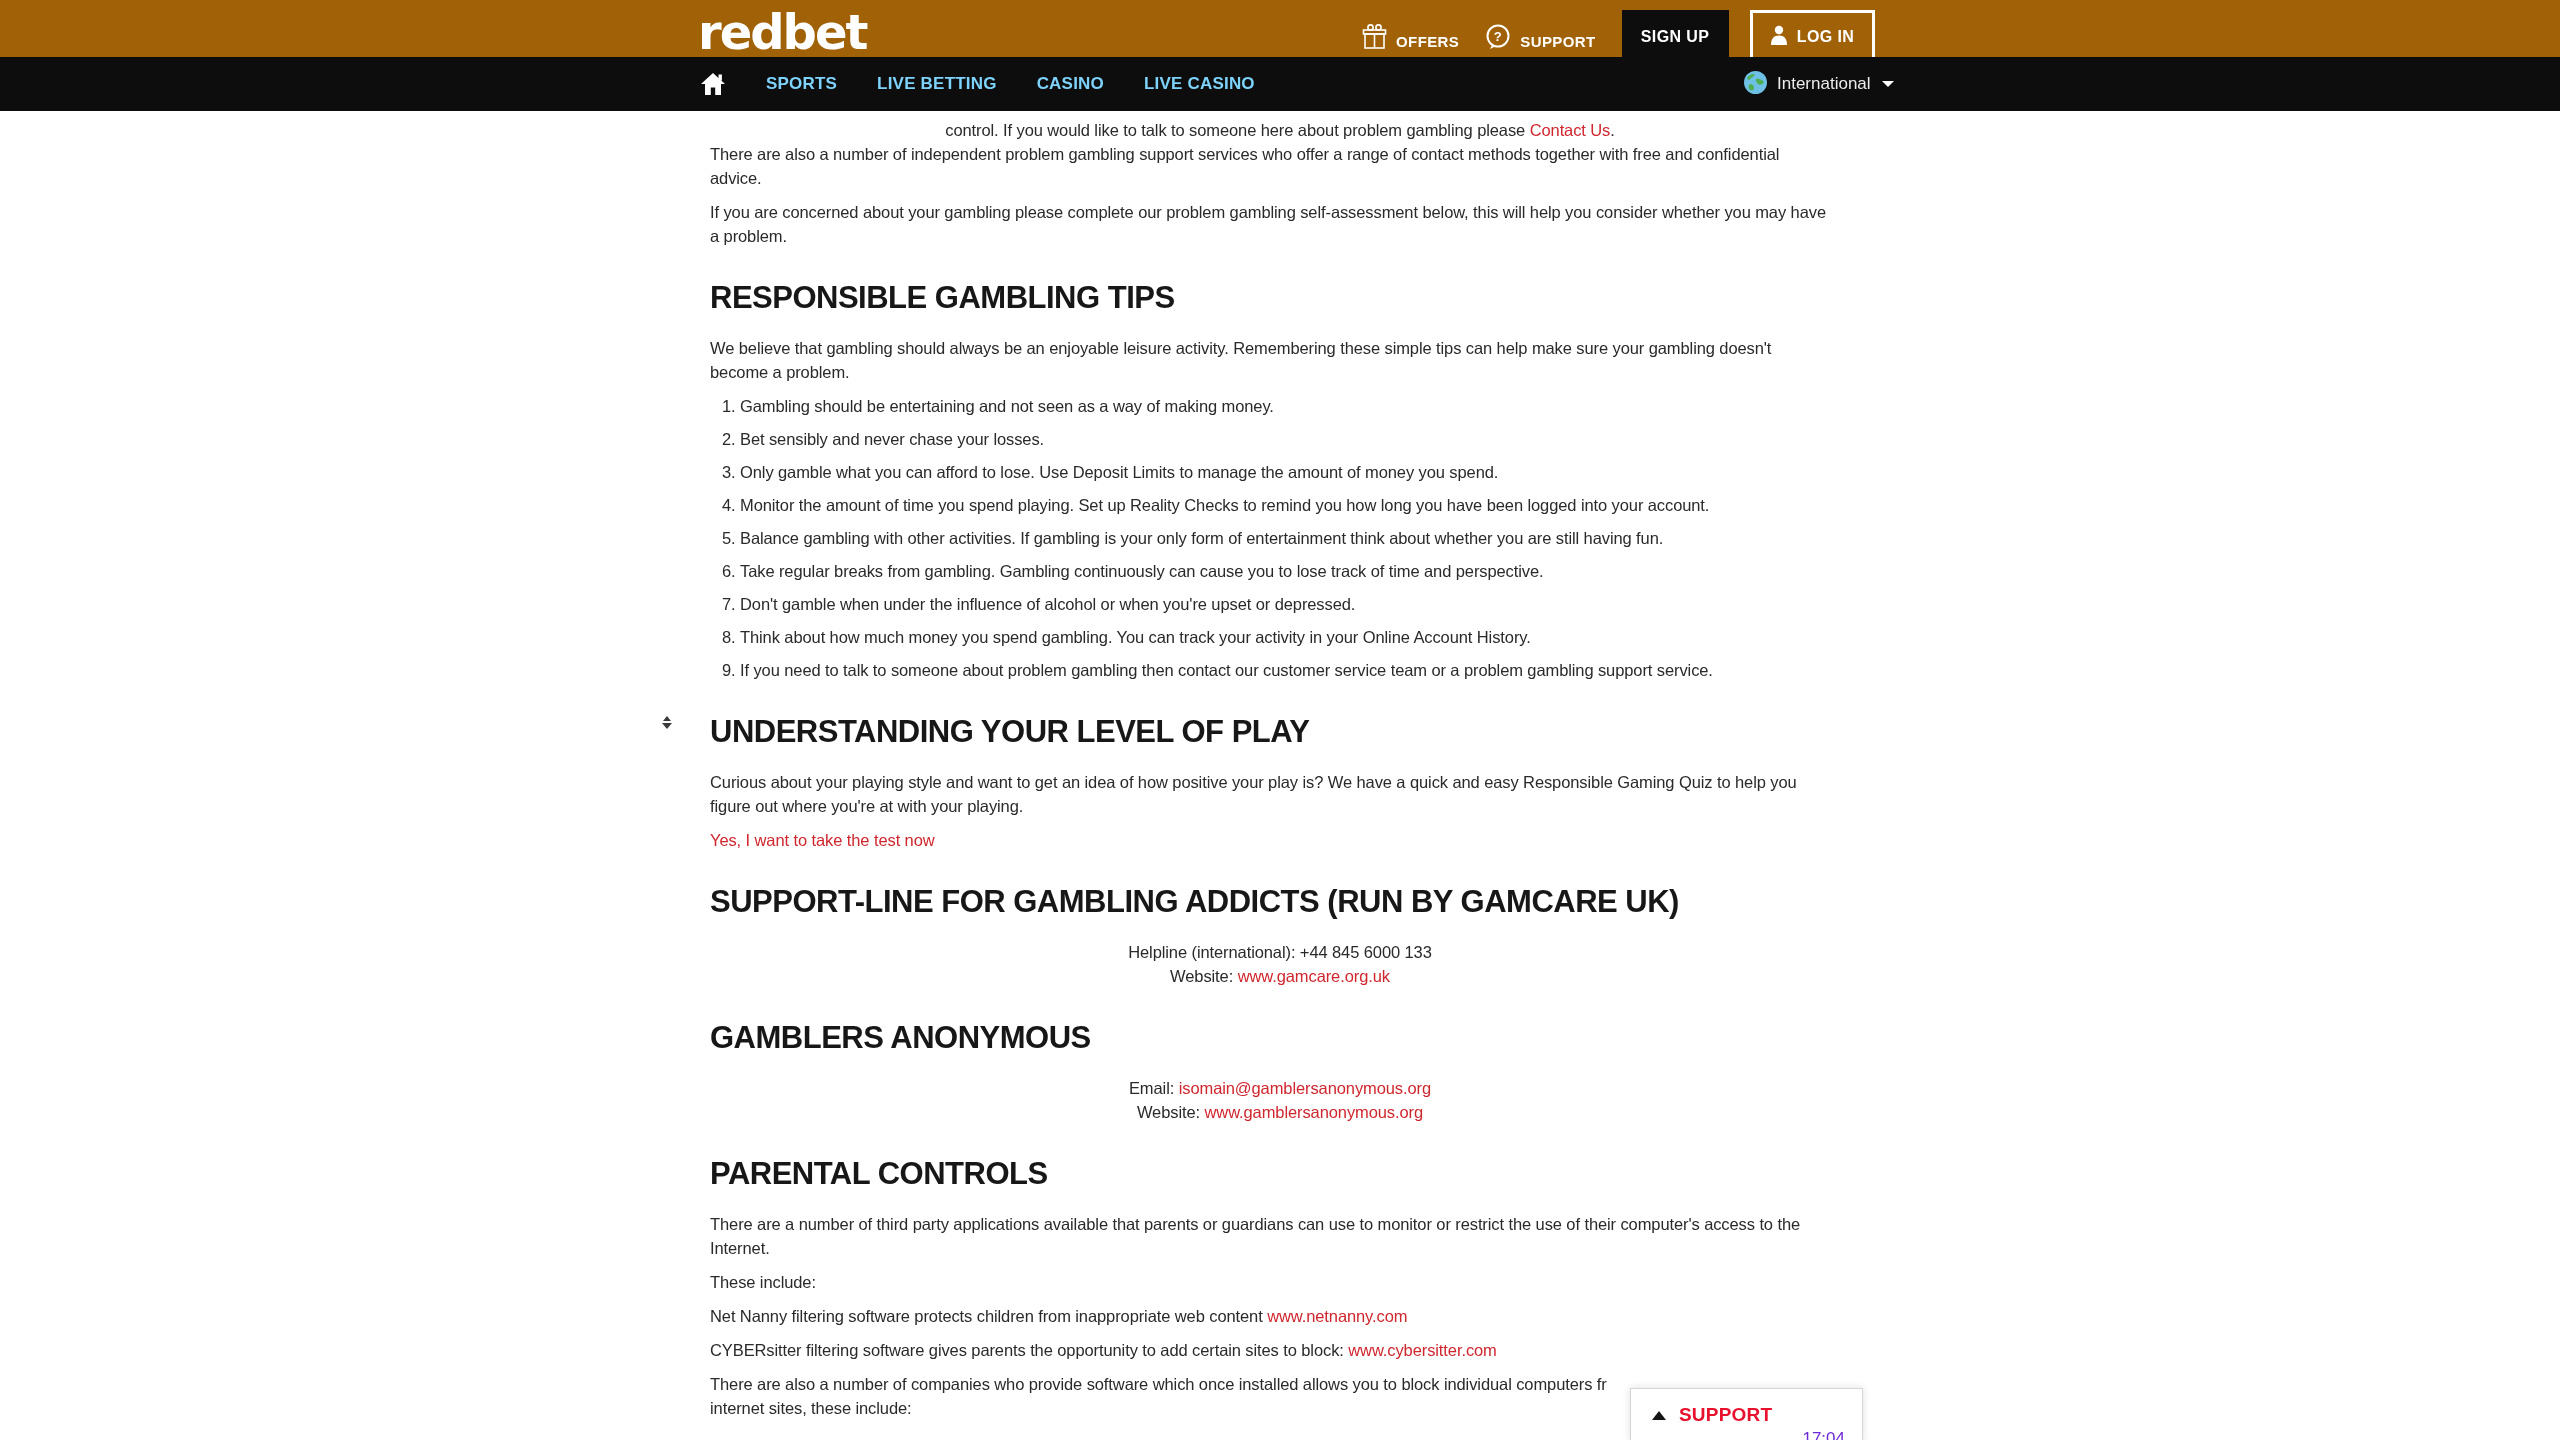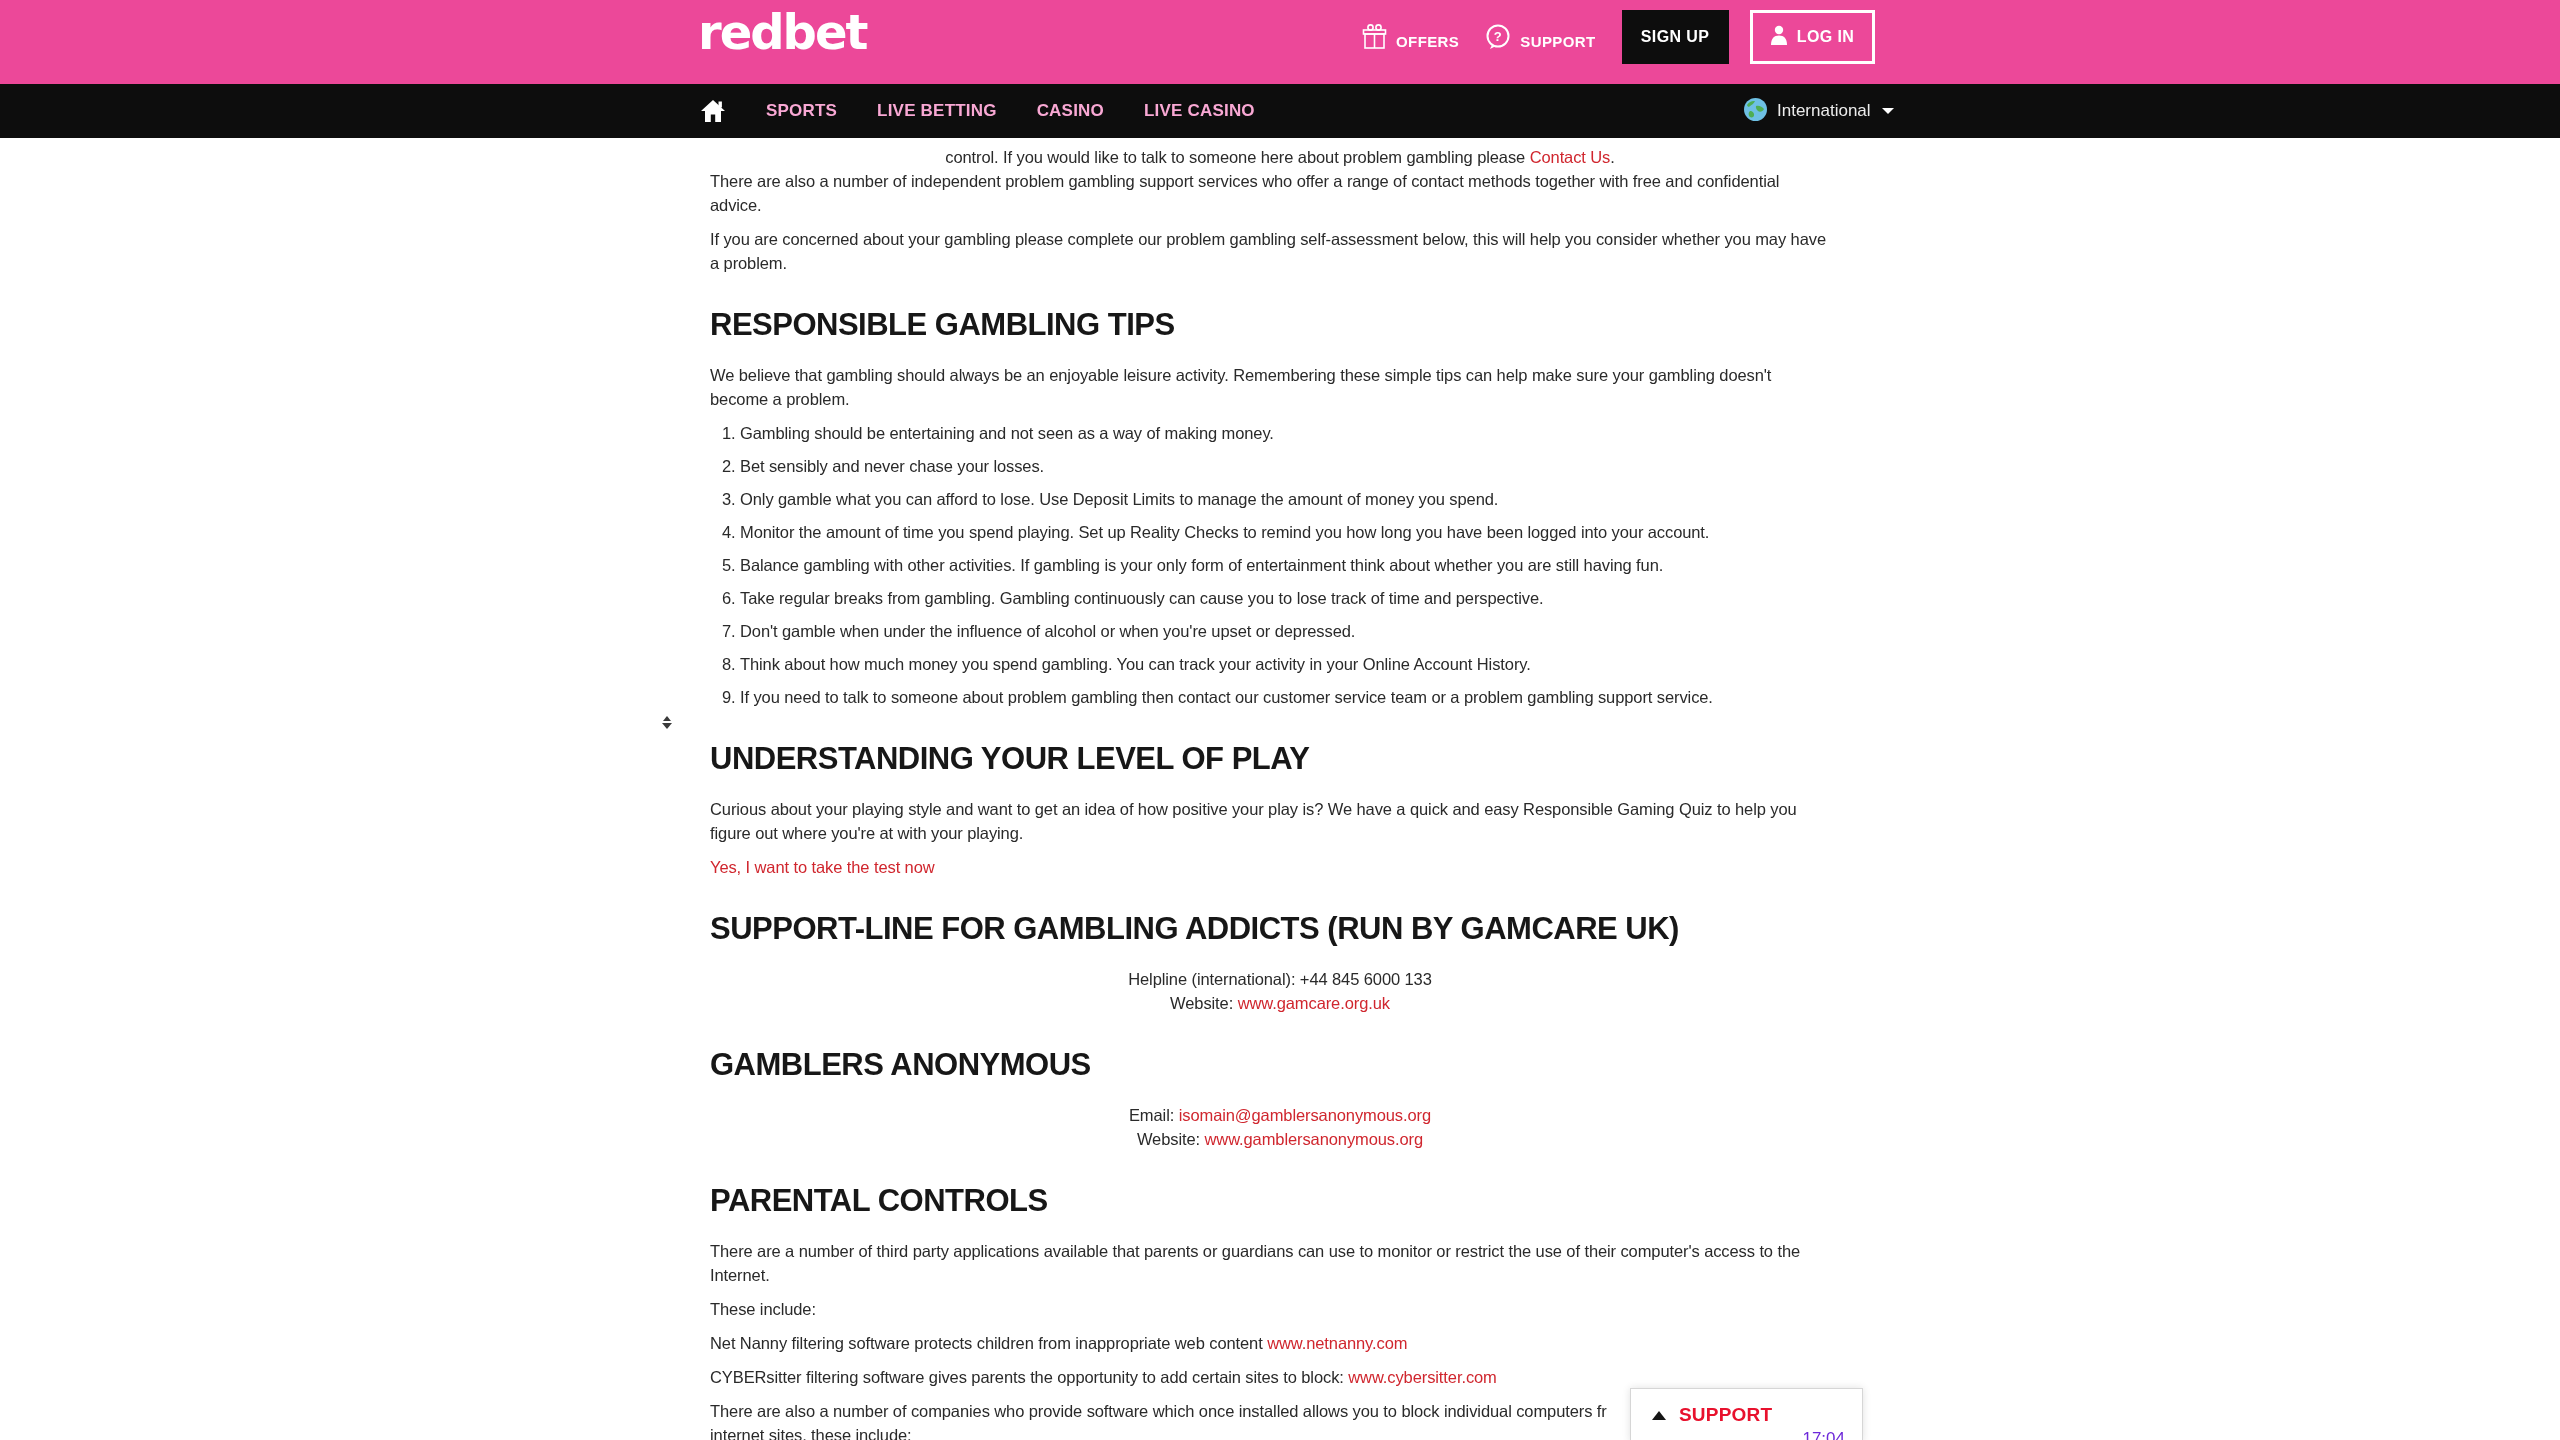--- a/index.html
+++ b/index.html
@@ -7,22 +7,22 @@
   body {
     width:2560px; height:1440px; overflow:hidden;
     background:#ffffff;
     font-family:"Liberation Sans", sans-serif;
     color:#2a2a2a;
   }
   .page { position:relative; width:2560px; height:1440px; }
 
   
   .topbar {
-    position:relative; width:100%; height:84px;
-    background:#ec4899;
+    position:relative; width:100%; height:57px;
+    background:#a16207;
   }
   .logo {
     position:absolute; left:698px; top:4px;
     color:#fff; font-weight:bold; font-size:48px; letter-spacing:-2px;
     font-family:"DejaVu Sans", sans-serif;
     cursor:pointer;
   }
   .topbar-right {
     position:absolute; left:1362px; top:0; height:73px;
     display:flex; align-items:center;
@@ -48,21 +48,21 @@
   
   .navbar {
     position:relative; width:100%; height:54px;
     background:#0d0d0d;
   }
   .nav-left {
     position:absolute; left:700px; top:0; height:54px;
     display:flex; align-items:center; gap:40px;
   }
   .nav-item {
-    color:#f9a8d4; font-weight:bold; font-size:17px; letter-spacing:0.2px;
+    color:#7dd3fc; font-weight:bold; font-size:17px; letter-spacing:0.2px;
     text-decoration:none; cursor:pointer;
   }
   .home-btn { display:inline-flex; cursor:pointer; }
   .locale {
     position:absolute; left:1743px; top:0; height:54px;
     display:flex; align-items:center; gap:9px; cursor:pointer;
   }
   .locale-label { color:#ececec; font-size:17px; }
   .caret-down {
     width:0; height:0; margin-left:2px;

